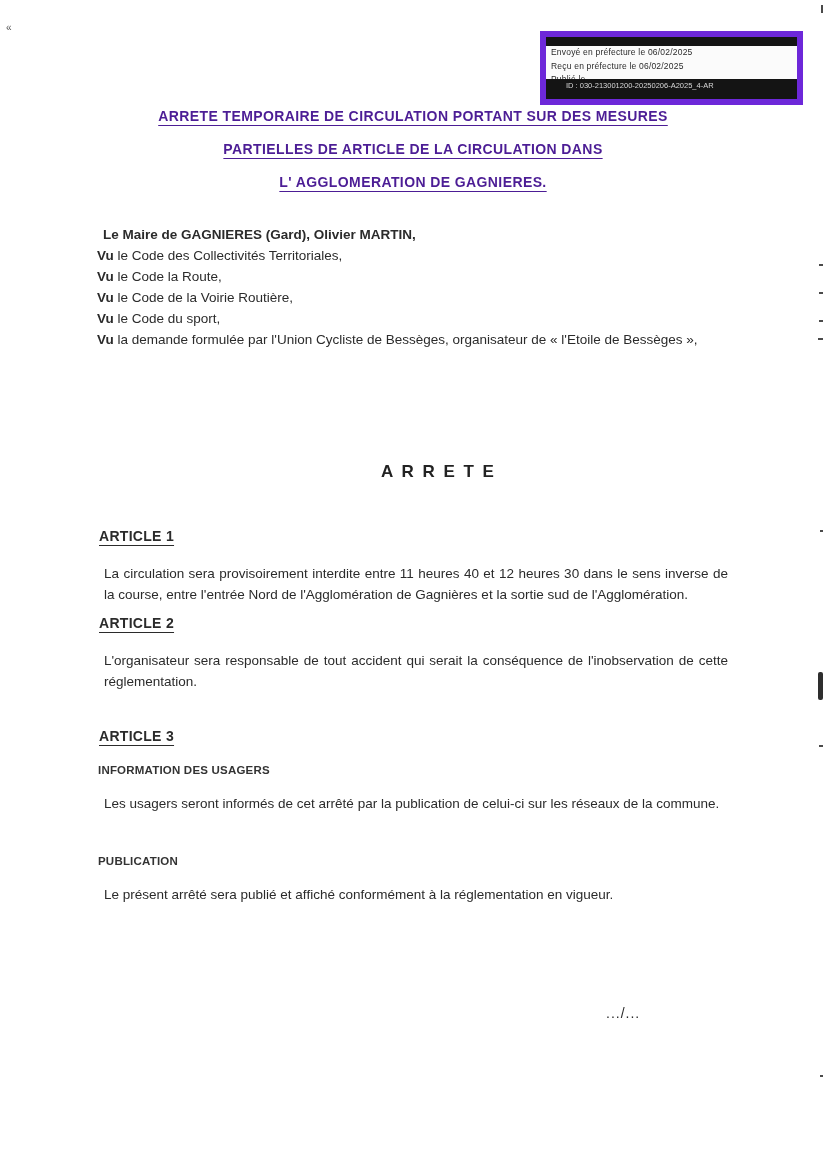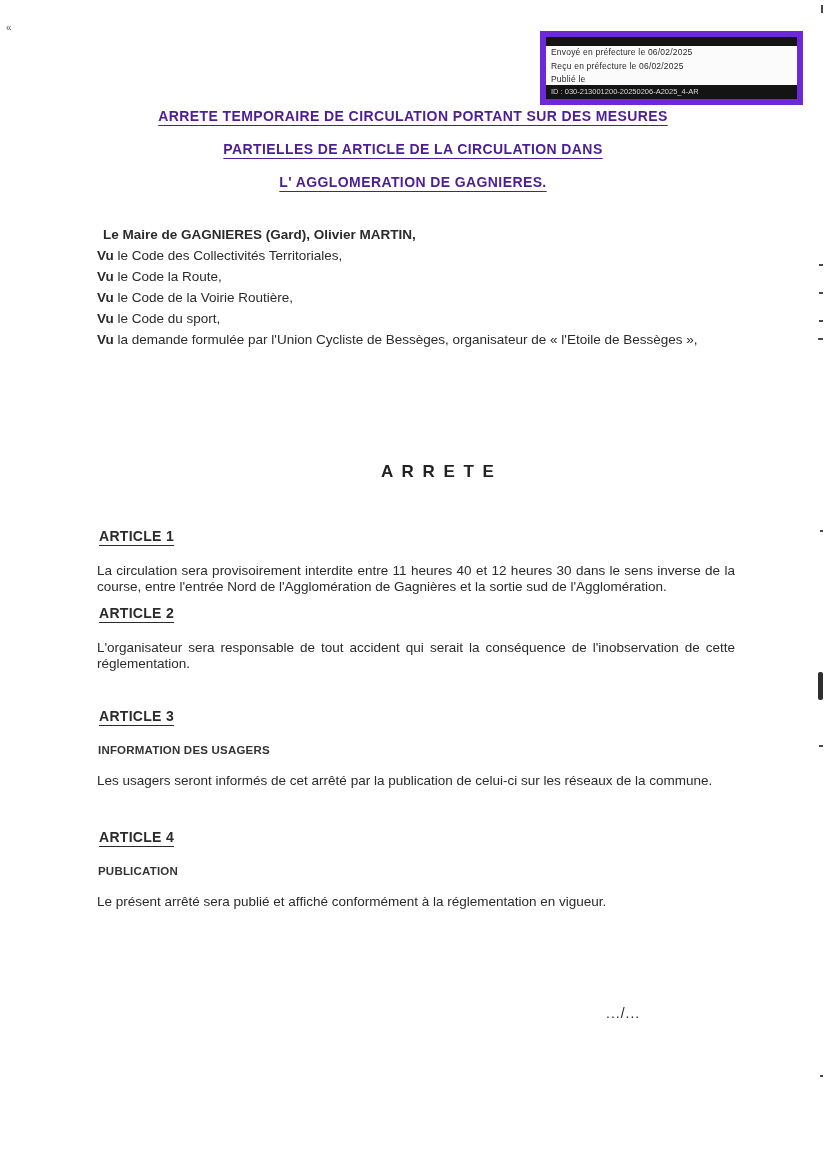--- a/index.html
+++ b/index.html
@@ -14,23 +14,23 @@
   .stamp {
     position:absolute; left:540px; top:31px; width:263px; height:74px;
     border:6px solid #6d28d9; background:#fbfbfb;
   }
   .stamp-topbar { height:9px; background:#141414; }
   .stamp-line {
     font-size:8.5px; line-height:13.5px; padding-left:5px;
     color:#2a2a2a; letter-spacing:0.2px; white-space:nowrap; overflow:hidden;
   }
   .stamp-idbar {
-    position:absolute; left:0; right:0; bottom:0; height:14px;
+    position:absolute; left:0; right:0; bottom:0; height:20px;
     background:#141414; color:#d8d8d8; font-size:7.5px; line-height:14px;
-    padding-left:5px; white-space:nowrap; overflow:hidden;
+    padding-left:20px; white-space:nowrap; overflow:hidden;
   }
 
   
   .title {
     position:absolute; left:80px; top:106px; width:666px;
     text-align:center; font-weight:bold; font-size:14px; color:#4c1d95;
   }
   .title-line { line-height:21px; margin-bottom:12px; }
   .title-line span {
     text-decoration:underline; text-underline-offset:4px; letter-spacing:0.4px;
@@ -59,21 +59,21 @@
   }
   .article h2 {
     font-size:14px; font-weight:bold; letter-spacing:0.3px;
     text-decoration:underline; text-underline-offset:4px;
     margin:0 0 18px 2px; line-height:17px;
   }
   .article h3 {
     font-size:11.5px; font-weight:bold; letter-spacing:0.2px;
     margin:0 0 16px 1px; line-height:14px; color:#333;
   }
-  .article p.body { line-height:16px; text-align:justify; margin:0; }
+  .article p.body { line-height:21px; text-align:justify; margin:7px; }
   .article.a2 { margin-top:10px; }
   .article.a3 { margin-top:36px; }
   .article.a4 { margin-top:40px; }
 
   
   .footer-mark {
     position:absolute; left:606px; top:1005px;
     font-size:14px; letter-spacing:1px; color:#2b2b2b;
   }
 
@@ -132,21 +132,20 @@
       <p class="body">L'organisateur sera responsable de tout accident qui serait la conséquence de l'inobservation de cette réglementation.</p>
     </section>
 
     <section class="article a3">
       <h2>ARTICLE 3</h2>
       <h3>INFORMATION DES USAGERS</h3>
       <p class="body">Les usagers seront informés de cet arrêté par la publication de celui-ci sur les réseaux de la commune.</p>
     </section>
 
     <section class="article a4">
-      <h2>ARTICLE 4</h2>
       <h3>PUBLICATION</h3>
       <p class="body">Le présent arrêté sera publié et affiché conformément à la réglementation en vigueur.</p>
     </section>
 
   </div>
 
   <div class="footer-mark">.../...</div>
 
   <div class="artifact-glyph" style="left:6px; top:22px;">«</div>
   <div class="artifact art-r1"></div>

